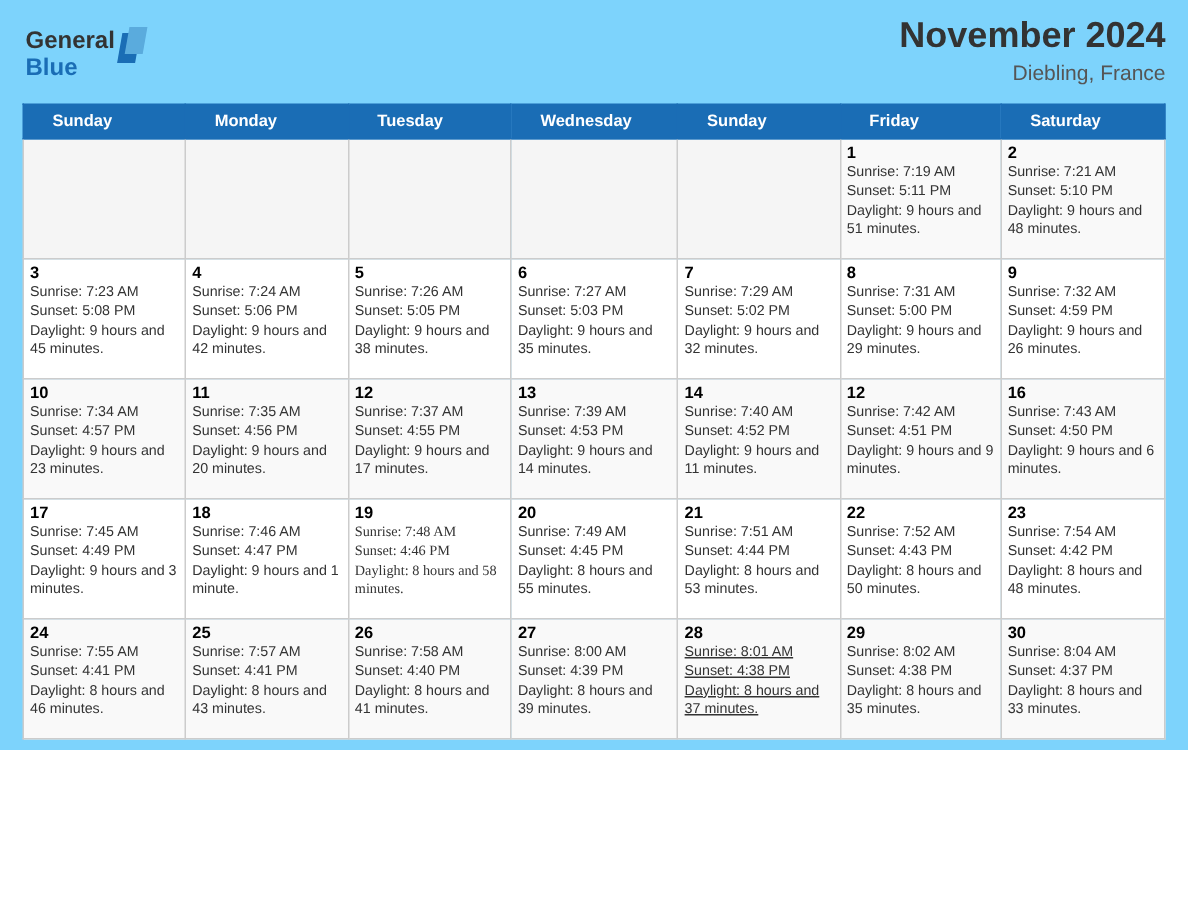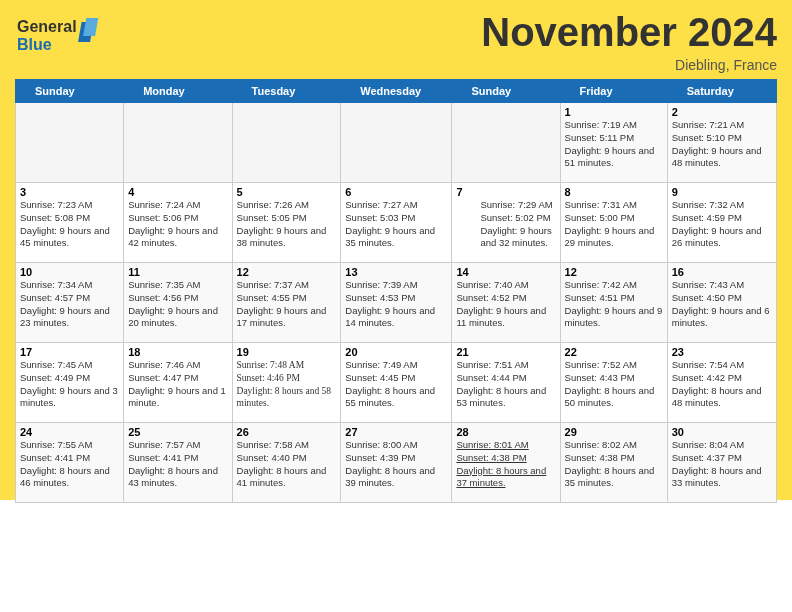--- a/index.html
+++ b/index.html
@@ -7,38 +7,38 @@
       font-family: Arial, sans-serif;
       background: #fff;
       width: 792px;
       height: 612px;
       overflow: hidden;
     }
     .page {
       width: 792px;
       height: 500px;
       padding: 10px 15px;
-      background: #fde047;
+      background: #7dd3fc;
     }
     .header {
       display: flex;
       justify-content: space-between;
       align-items: flex-start;
       margin-bottom: 6px;
     }
     .logo {
       display: flex;
       align-items: center;
       margin-top: 4px;
     }
     .title-block {
       text-align: right;
     }
     .month-title {
-      font-size: 40px;
+      font-size: 24px;
       font-weight: bold;
       color: #333;
     }
     .location {
       font-size: 14px;
       color: #555;
       margin-top: 2px;
     }
     .calendar {
       width: 100%;
@@ -156,21 +156,21 @@
 Daylight: 9 hours and 38 minutes.</div>
           </td>
           <td>
             <span class="day-number">6</span>
             <div class="day-info" style="white-space: pre-line;">Sunrise: 7:27 AM
 Sunset: 5:03 PM
 Daylight: 9 hours and 35 minutes.</div>
           </td>
           <td>
             <span class="day-number">7</span>
-            <div class="day-info" style="white-space: pre-line; margin-left: 24px;">Sunrise: 7:29 AM
+            <div class="day-info" style="white-space: pre-line;">Sunrise: 7:29 AM
 Sunset: 5:02 PM
 Daylight: 9 hours and 32 minutes.</div>
           </td>
           <td>
             <span class="day-number">8</span>
             <div class="day-info" style="white-space: pre-line;">Sunrise: 7:31 AM
 Sunset: 5:00 PM
 Daylight: 9 hours and 29 minutes.</div>
           </td>
           <td>

